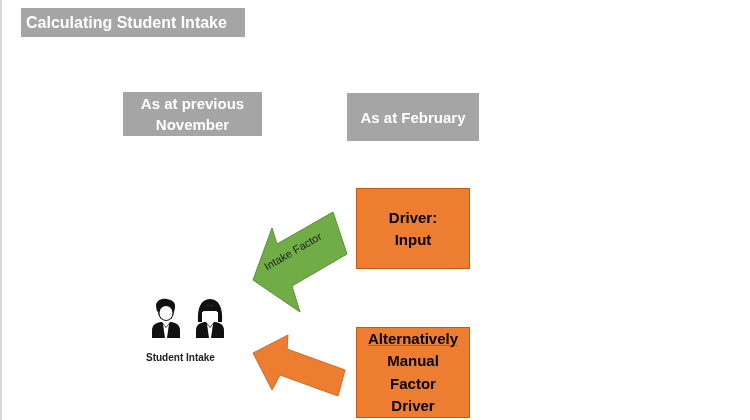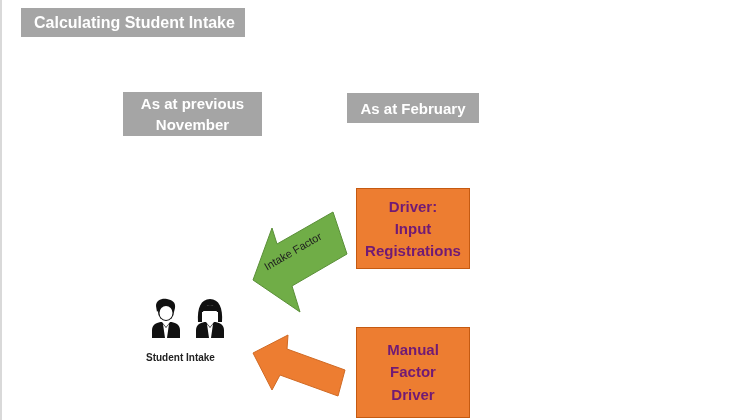--- a/index.html
+++ b/index.html
@@ -7,25 +7,25 @@
     width: 750px; height: 420px; position: relative; overflow: hidden;
     background: #ffffff;
     font-family: "Liberation Sans", "DejaVu Sans", sans-serif;
   }
   .left-rule { position: absolute; left: 0; top: 0; width: 2px; height: 420px; background: #d9d9d9; }
   .grey-box {
     position: absolute; background: #a5a5a5; color: #ffffff; font-weight: bold;
     display: flex; align-items: center; justify-content: center; text-align: center;
     box-sizing: border-box;
   }
-  .title { left: 21px; top: 8px; width: 224px; height: 29px; font-size: 16px; justify-content: flex-start; padding-left: 13px; }
+  .title { left: 21px; top: 8px; width: 224px; height: 29px; font-size: 16px; justify-content: flex-start; padding-left: 5px; }
   .nov { left: 123px; top: 92px; width: 139px; height: 44px; font-size: 15px; line-height: 21px; }
-  .feb { left: 347px; top: 93px; width: 132px; height: 30px; font-size: 15px; }
+  .feb { left: 347px; top: 93px; width: 132px; height: 48px; font-size: 15px; }
   .orange-box {
-    position: absolute; background: #ed7d31; color: #701a75; font-weight: bold;
+    position: absolute; background: #ed7d31; color: #000000; font-weight: bold;
     border: 1px solid #c55a11; box-sizing: border-box;
     display: flex; flex-direction: column; justify-content: center;
     text-align: center; font-size: 15px; line-height: 22px;
   }
   .driver { left: 356px; top: 188px; width: 114px; height: 81px; }
   .manual { left: 356px; top: 327px; width: 114px; height: 91px; line-height: 22.5px; }
   .underline { text-decoration: underline; text-decoration-color: #c0504d; }
   .arrows { position: absolute; left: 0; top: 0; }
   .arrow-label {
     position: absolute; left: 262px; top: 262px; font-size: 11px; color: #1f1f1f;
@@ -39,24 +39,24 @@
 
 <div class="left-rule"></div>
 
 <div class="grey-box title">Calculating Student Intake</div>
 <div class="grey-box nov">As at previous November</div>
 <div class="grey-box feb">As at February</div>
 
 <div class="orange-box driver">
   <span>Driver:</span>
   <span>Input</span>
-  <span>Registrations</span>
 </div>
 
 <div class="orange-box manual">
+  <span class="underline">Alternatively</span>
   <span>Manual</span>
   <span>Factor</span>
   <span>Driver</span>
 </div>
 
 <svg class="arrows" width="750" height="420">
 
   <polygon points="253,280 272,228 277,244 333,212 347,254 292,286 300,312" fill="#70ad47" stroke="#5a8f38" stroke-width="1"></polygon>
 
   <polygon points="253,353 288,335 287,349 345,370 338,396 280,375 272,390" fill="#ed7d31" stroke="#d06a24" stroke-width="1"></polygon>

